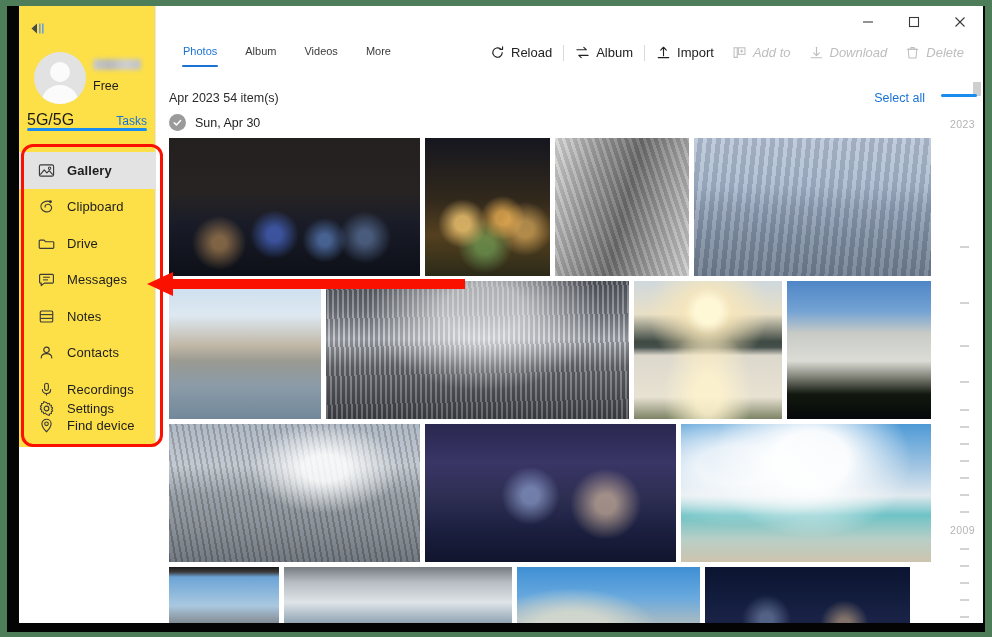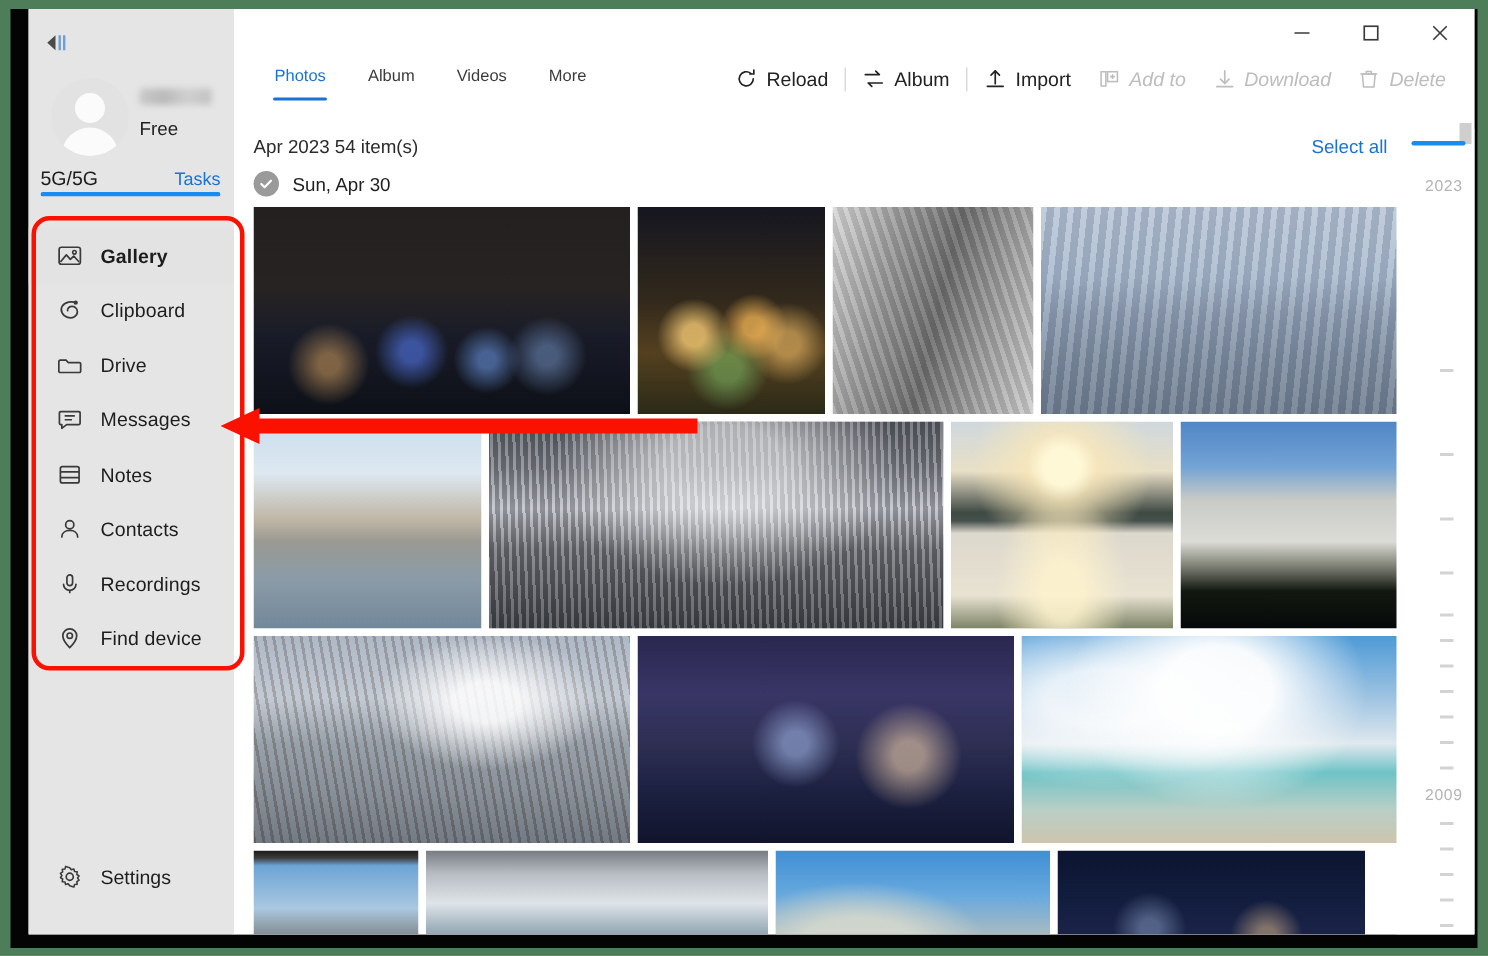--- a/index.html
+++ b/index.html
@@ -20,22 +20,22 @@
   }
   .window {
     position: absolute; left: 19px; top: 6px;
     width: 964px; height: 617px;
     background: #ffffff;
     overflow: hidden;
   }
 
   
   .sidebar {
-    position: absolute; left: 0; top: 0; width: 137px; height: 617px;
-    background: #e5e5e5;
+    position: absolute; left: 0; top: 0; width: 137px; height: 441px;
+    background: #fde047;
     border-right: 1px solid #e6e6e6;
   }
   .collapse-btn {
     position: absolute; left: 8px; top: 12px;
     width: 22px; height: 20px;
     display: flex; align-items: center; justify-content: center;
     cursor: pointer;
   }
   .profile {
     position: absolute; left: 0; top: 44px; width: 137px; height: 60px;
@@ -63,21 +63,21 @@
     color: transparent; font-size: 10px; overflow: hidden;
   }
   .plan-label {
     position: absolute; left: 74px; top: 29px;
     font-size: 12.5px; color: #1f1f1f;
   }
   .storage-row {
     position: absolute; left: 8px; top: 105px; width: 120px;
     display: flex; justify-content: space-between; align-items: baseline;
   }
-  .storage-used { font-size: 13px; color: #1b1b1b; }
+  .storage-used { font-size: 16px; color: #1b1b1b; }
   .storage-more { font-size: 12px; color: #1a73d4; cursor: pointer; }
   .storage-bar {
     position: absolute; left: 8px; top: 122px; width: 120px; height: 3px;
     background: #d7d7d7; border-radius: 2px; overflow: hidden;
   }
   .storage-bar > i {
     display: block; height: 100%; width: 100%; background: #1a8cf0;
   }
 
   

